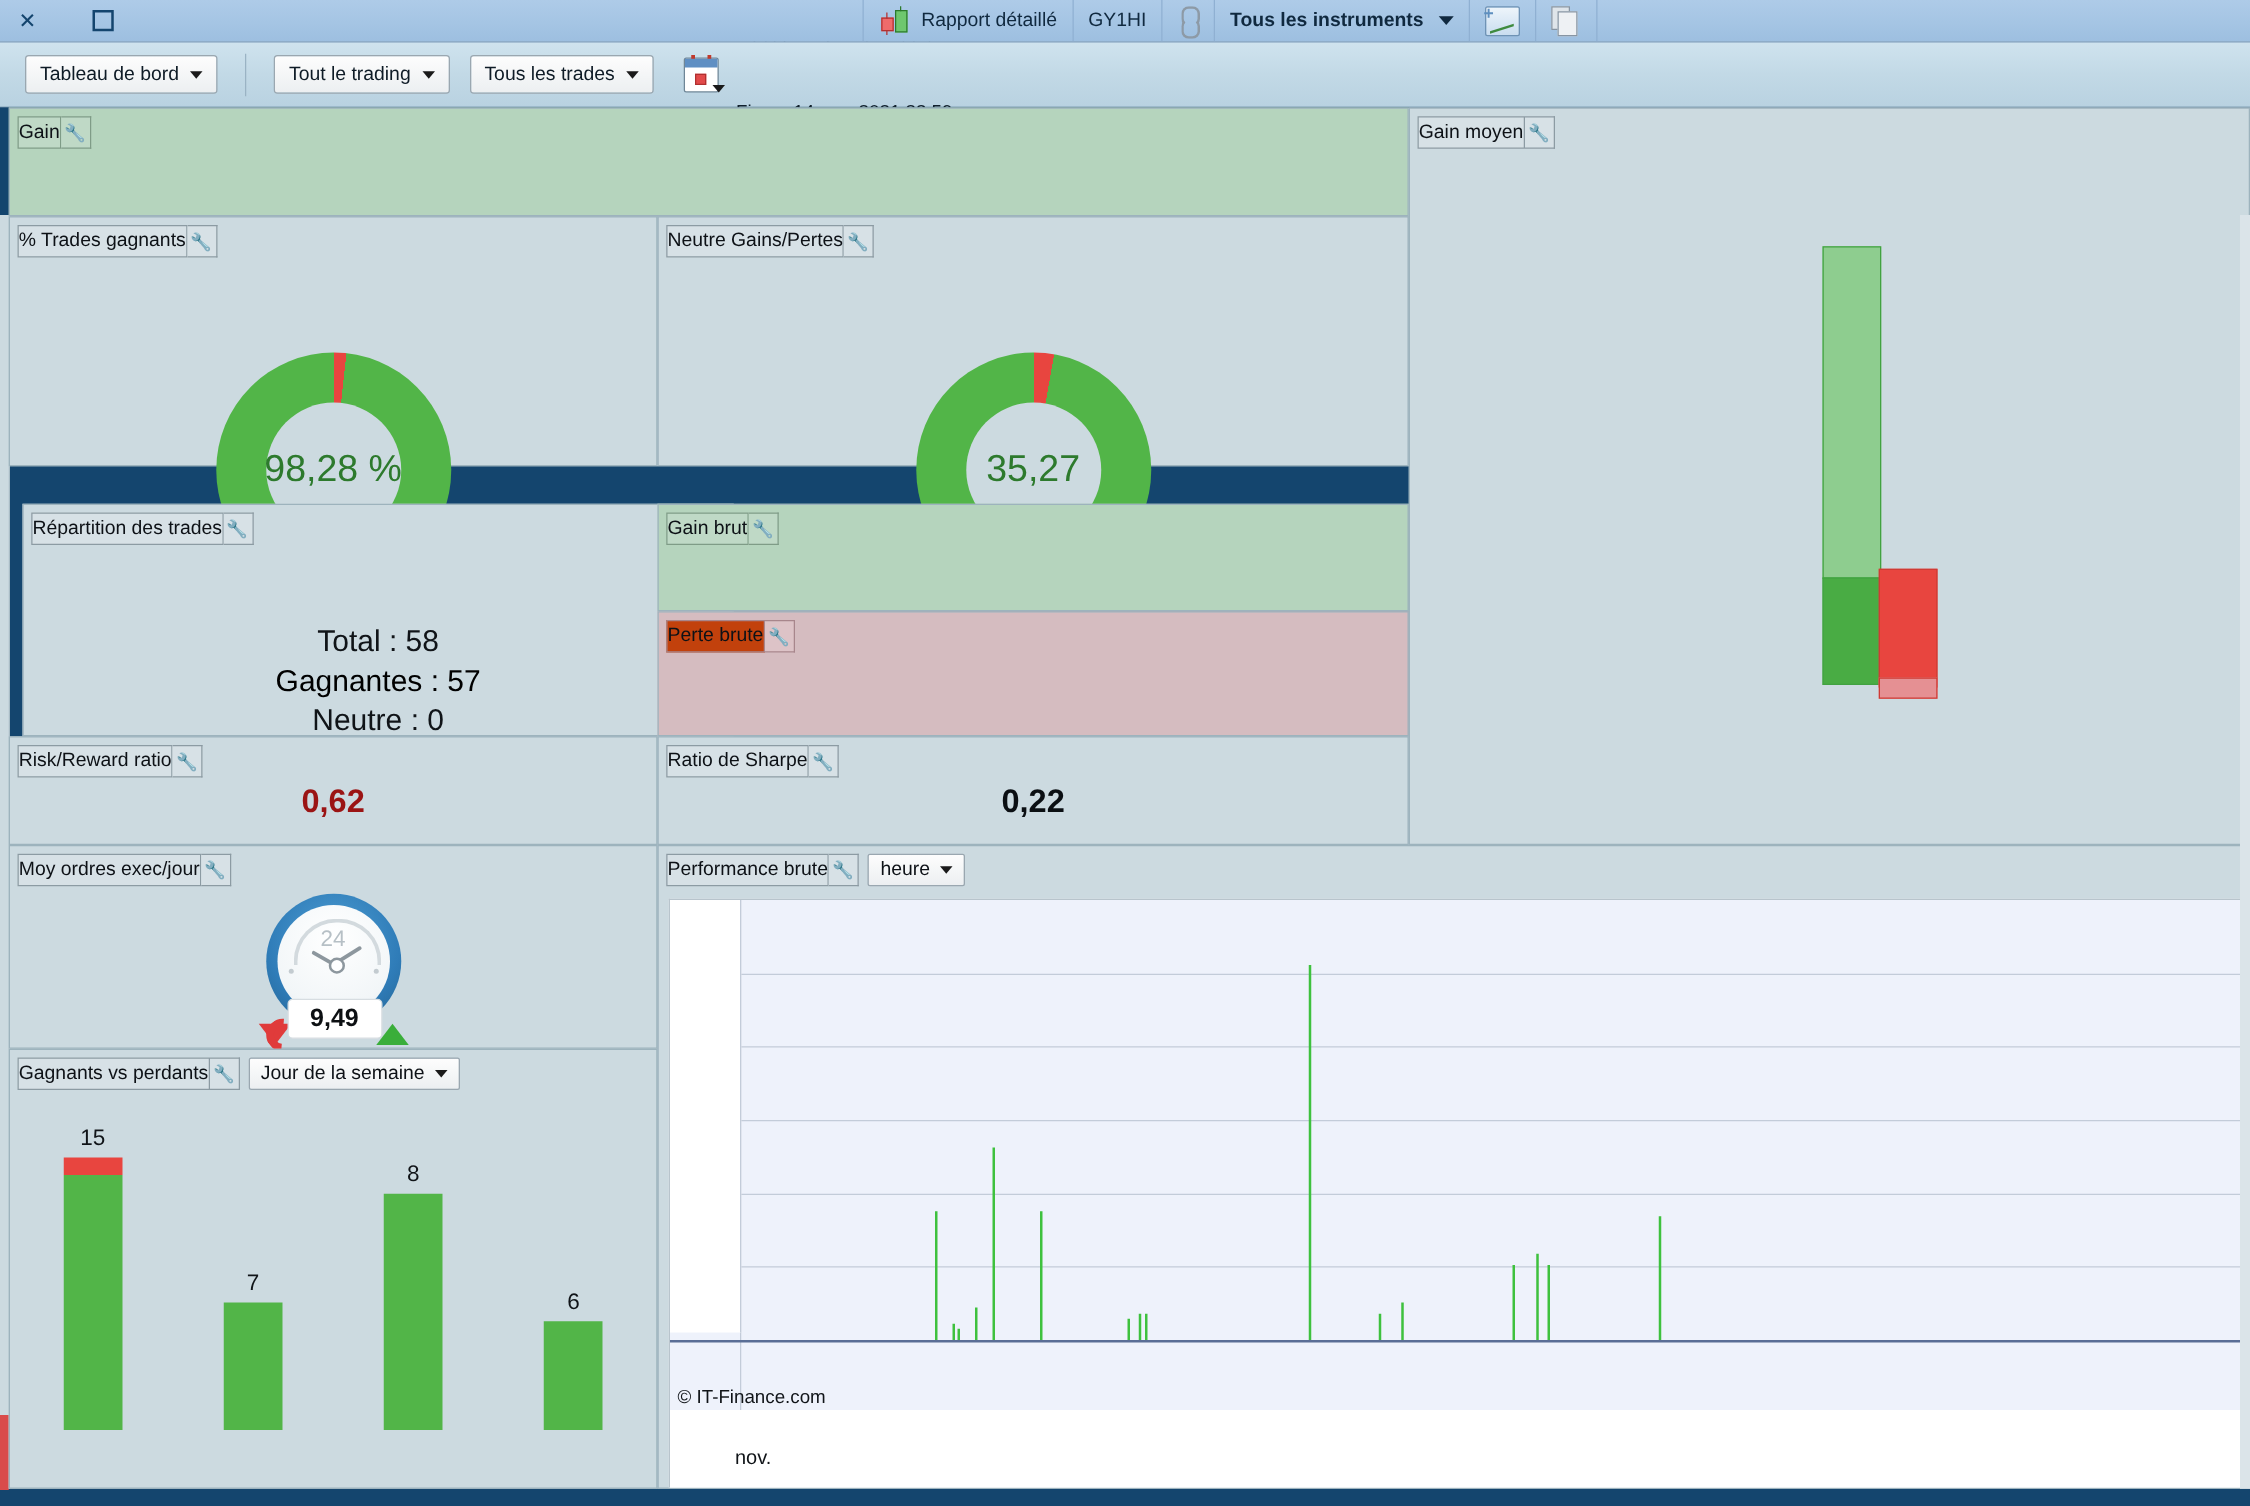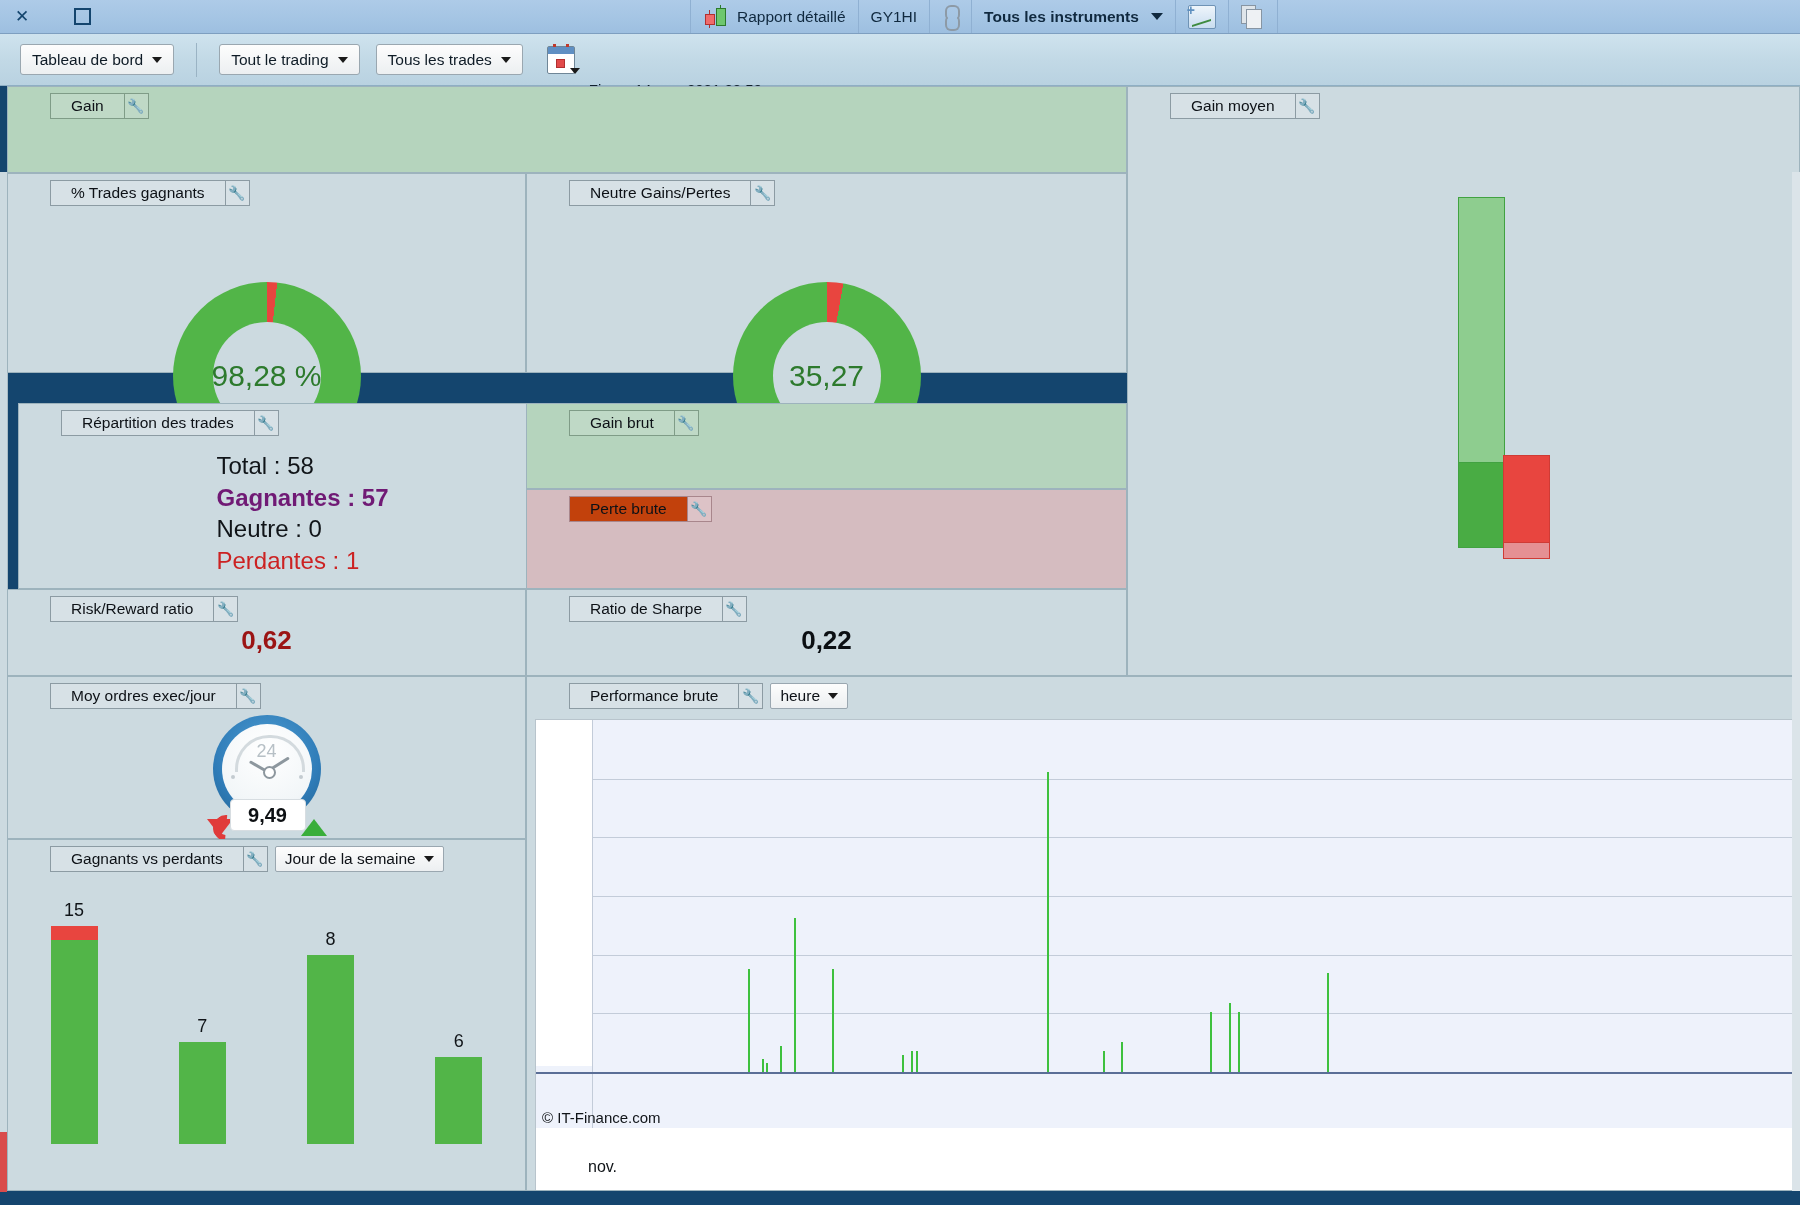--- a/index.html
+++ b/index.html
@@ -76,21 +76,21 @@
   .daterange{font-size:15px;color:#10202c;line-height:1.35;white-space:pre;}
   
   .dash{position:absolute;top:86px;left:0;width:1800px;height:1119px;}
   .panel{position:absolute;background:#ccdae0;border:1px solid #9db3bd;box-sizing:border-box;}
   .panel.green{background:#b5d4bd;}
   .panel.red{background:#d5bcc0;}
   .panel.plain{background:#ccdae0;}
   .phead{position:absolute;left:6px;top:6px;display:flex;align-items:stretch;z-index:5;}
   .phead .lbl{
     background:#d7e1e6;border:1px solid #8c9ba3;
-    font-size:15.5px;color:#0d1116;padding:2px 20px 3px;line-height:1.25;white-space:nowrap;margin-left:36px;
+    font-size:15.5px;color:#0d1116;padding:2px 0 3px;line-height:1.25;white-space:nowrap;
   }
   .phead.greenhd .lbl{background:#bfd9c6;border-color:#7f9c87;}
   .phead.redhd .lbl{background:#c2410c;border-color:#a8868c;}
   .phead .wr{
     background:#d7e1e6;border:1px solid #8c9ba3;border-left:0;
     width:23px;display:flex;align-items:center;justify-content:center;
   }
   .phead.greenhd .wr{background:#bfd9c6;border-color:#7f9c87;}
   .phead.redhd .wr{background:#ddc3c7;border-color:#a8868c;}
   .wrench{font-size:14px;color:#101010;transform:rotate(0deg);line-height:1;}
@@ -103,22 +103,22 @@
   
   .donut-wrap{position:absolute;left:0;right:0;top:50%;transform:translateY(-50%);
               display:flex;align-items:center;justify-content:center;}
   .donut{position:relative;width:188px;height:188px;border-radius:50%;}
   .donut .hole{position:absolute;left:50%;top:50%;transform:translate(-50%,-50%);
                width:108px;height:108px;border-radius:50%;background:#ccdae0;
                display:flex;align-items:center;justify-content:center;}
   .donut .val{font-size:30px;color:#2d7a2d;white-space:nowrap;}
   
   .dist{position:absolute;left:0;right:0;top:46px;text-align:center;font-size:24px;line-height:1.32;}
-  .dist .t{color:#101418;} .dist .g{color:#701a75;font-weight:bold;} .dist .n{color:#101418;} .dist .p{color:#cc2222;}
-  .dist-inner{display:inline-block;text-align:left;}
+  .dist .t{color:#101418;} .dist .g{color:#000000;} .dist .n{color:#101418;} .dist .p{color:#cc2222;}
+  .dist-inner{display:inline-block;text-align:center;margin-top:48px;}
   
   .bignum{position:absolute;left:0;right:0;top:50%;transform:translateY(-25%);
           text-align:center;font-size:26px;font-weight:bold;}
   .bignum.dark{color:#9b1414;} .bignum.black{color:#0b0f13;}
   
   .gauge-wrap{position:absolute;left:0;right:0;top:38px;display:flex;justify-content:center;}
   .gauge{position:relative;width:108px;height:108px;}
   .gauge .ring{position:absolute;inset:0;border-radius:50%;
     background:radial-gradient(circle at 50% 35%,#4f9fd4 0%,#2f7cb8 60%,#23618f 100%);}
   .gauge .face{position:absolute;left:9px;top:9px;right:9px;bottom:9px;border-radius:50%;

